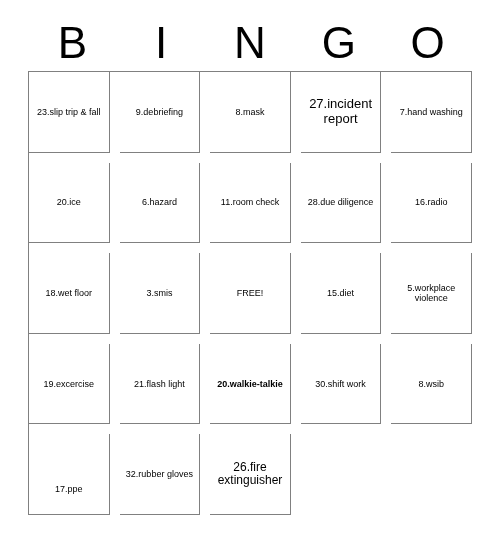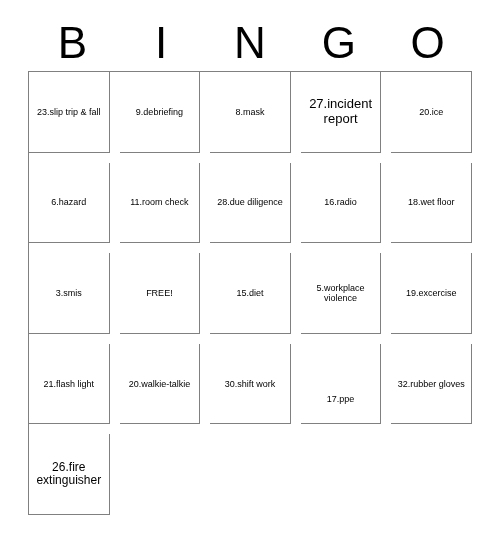--- a/index.html
+++ b/index.html
@@ -99,20 +99,23 @@
       </div>
     <div class="bingo-cell">
         <span class="cell-text" style="font-size: 9px;">9.debriefing</span>
       </div>
     <div class="bingo-cell">
         <span class="cell-text" style="font-size: 9px;">8.mask</span>
       </div>
     <div class="bingo-cell">
         <span class="cell-text" style="font-size: 13px;">27.incident report</span>
       </div>
+    <div class="bingo-cell">
+        <span class="cell-text" style="font-size: 9px;">7.hand washing</span>
+      </div>
 
     <div class="bingo-cell">
         <span class="cell-text" style="font-size: 9px;">20.ice</span>
       </div>
     <div class="bingo-cell">
         <span class="cell-text" style="font-size: 9px;">6.hazard</span>
       </div>
     <div class="bingo-cell">
         <span class="cell-text" style="font-size: 9px;">11.room check</span>
       </div>
@@ -139,26 +142,29 @@
     <div class="bingo-cell">
         <span class="cell-text" style="font-size: 9px;">5.workplace violence</span>
       </div>
     <div class="bingo-cell">
         <span class="cell-text" style="font-size: 9px;">19.excercise</span>
       </div>
     <div class="bingo-cell">
         <span class="cell-text" style="font-size: 9px;">21.flash light</span>
       </div>
     <div class="bingo-cell">
-        <span class="cell-text" style="font-size: 9px;">20.walkie-talkie</span>
+        <span class="cell-text" style="font-size: 9px; font-weight: bold;">20.walkie-talkie</span>
       </div>
     <div class="bingo-cell">
         <span class="cell-text" style="font-size: 9px;">30.shift work</span>
       </div>
 
+    <div class="bingo-cell">
+        <span class="cell-text" style="font-size: 9px;">8.wsib</span>
+      </div>
     <div class="bingo-cell">
         <span class="cell-text" style="font-size: 9px; margin-top: 30px;">17.ppe</span>
       </div>
     <div class="bingo-cell">
         <span class="cell-text" style="font-size: 9px;">32.rubber gloves</span>
       </div>
     <div class="bingo-cell">
         <span class="cell-text" style="font-size: 12px;">26.fire extinguisher</span>
       </div>
   </div>

